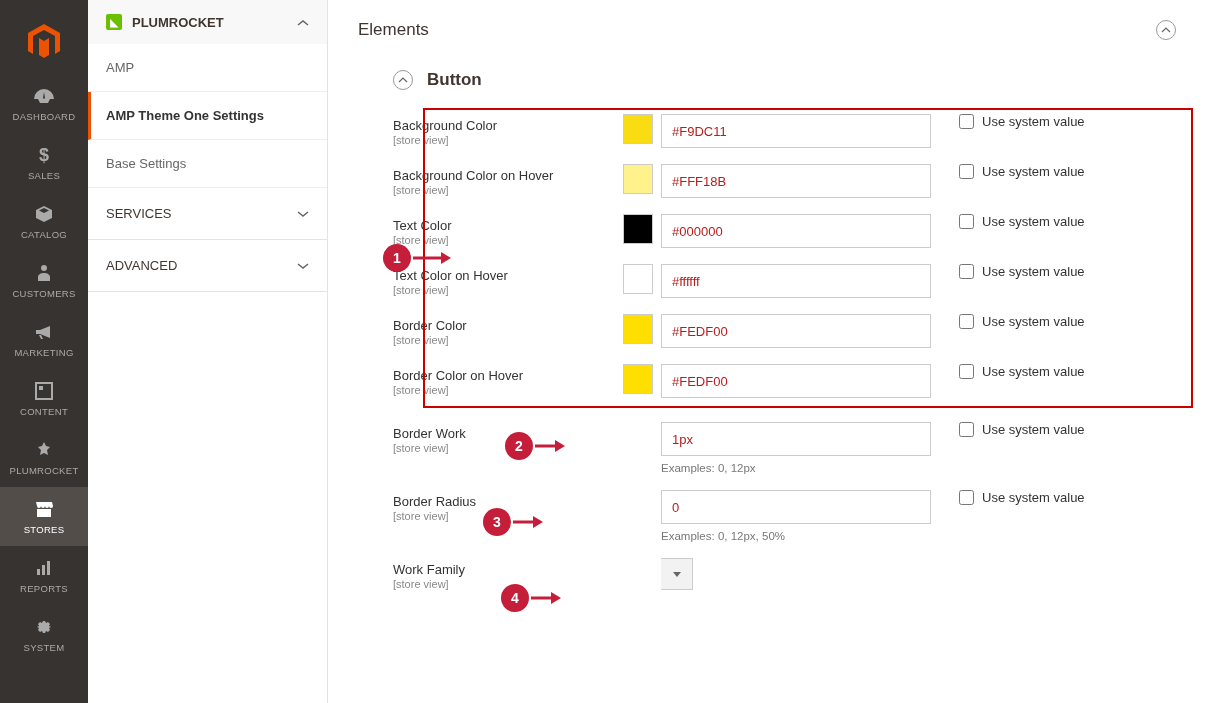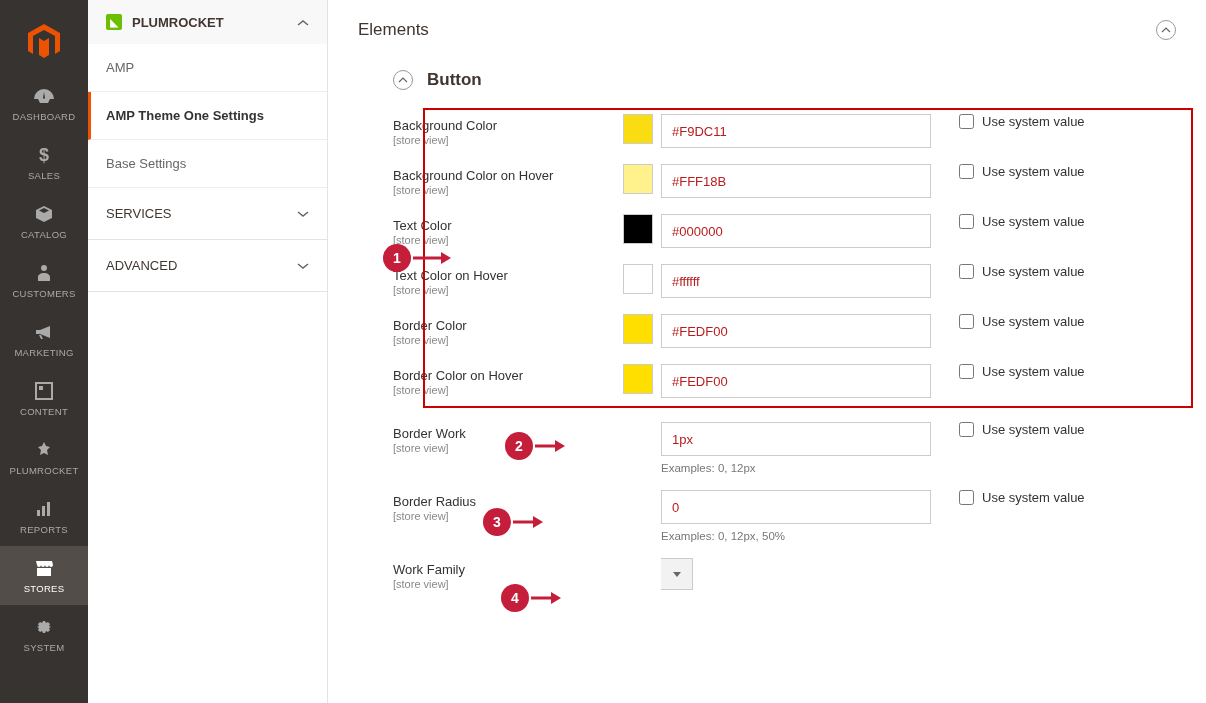--- a/index.html
+++ b/index.html
@@ -111,37 +111,37 @@
       <div class="nav-label">CONTENT</div>
     </div>
     <div class="nav-item">
       <div class="nav-icon">
           <svg width="18" height="18" viewBox="0 0 18 18">
             <path fill="#aaa" d="M9 1l2 4 4 1-3 3 1 5-4-2-4 2 1-5-3-3 4-1z"></path>
           </svg>
         </div>
       <div class="nav-label">PLUMROCKET</div>
     </div>
+    <div class="nav-item active">
+      <div class="nav-icon">
+          <svg width="20" height="18" viewBox="0 0 20 18">
+            <path fill="#fff" d="M2 2h16l1 4a2 2 0 01-4 0 2 2 0 01-4 0 2 2 0 01-4 0 2 2 0 01-4 0zM3 9h14v8H3z"></path>
+          </svg>
+        </div>
+      <div class="nav-label">STORES</div>
+    </div>
     <div class="nav-item">
       <div class="nav-icon">
           <svg width="18" height="18" viewBox="0 0 18 18">
             <rect fill="#aaa" x="2" y="10" width="3" height="6"></rect>
             <rect fill="#aaa" x="7" y="6" width="3" height="10"></rect>
             <rect fill="#aaa" x="12" y="2" width="3" height="14"></rect>
           </svg>
         </div>
       <div class="nav-label">REPORTS</div>
-    </div>
-    <div class="nav-item active">
-      <div class="nav-icon">
-          <svg width="20" height="18" viewBox="0 0 20 18">
-            <path fill="#fff" d="M2 2h16l1 4a2 2 0 01-4 0 2 2 0 01-4 0 2 2 0 01-4 0 2 2 0 01-4 0zM3 9h14v8H3z"></path>
-          </svg>
-        </div>
-      <div class="nav-label">STORES</div>
     </div>
     <div class="nav-item">
       <div class="nav-icon">
           <svg width="18" height="18" viewBox="0 0 18 18">
             <path fill="#aaa" d="M9 6a3 3 0 110 6 3 3 0 010-6zm-7 3l2-1-1-2 2-2 2 1 1-2h2l1 2 2-1 2 2-1 2 2 1v0l-2 1 1 2-2 2-2-1-1 2H8l-1-2-2 1-2-2 1-2z"></path>
           </svg>
         </div>
       <div class="nav-label">SYSTEM</div>
     </div>
   </div>

